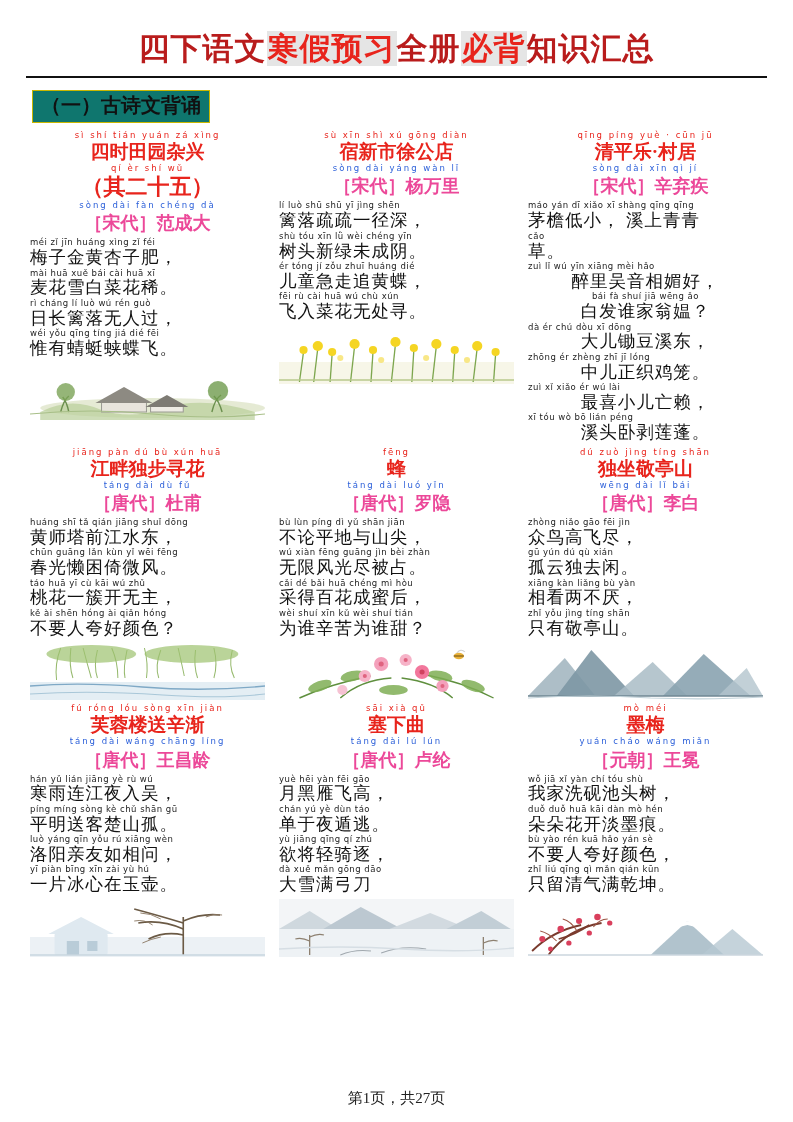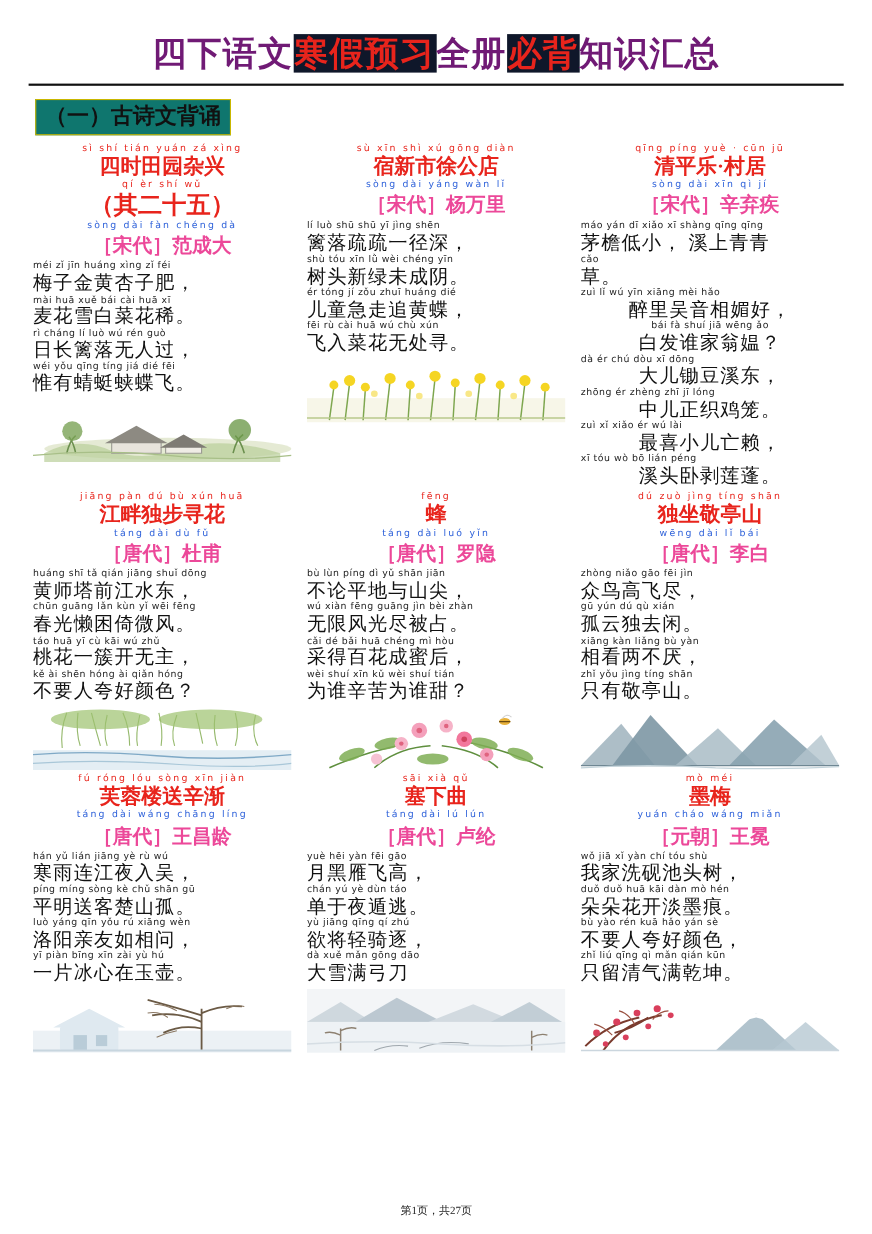--- a/index.html
+++ b/index.html
@@ -25,22 +25,22 @@
     padding-bottom: 6px;
     margin-bottom: 10px;
   }
   .title {
     font-size: 31px;
     font-weight: bold;
     letter-spacing: 1px;
     white-space: nowrap;
     font-family: "Liberation Serif", serif;
   }
-  .title .hl-yellow { background: #0f172a; color: #e8241c; padding: 0 1px; }
-  .title .plain { color: #701a75; }
+  .title .hl-yellow { background: #e5e5e5; color: #e8241c; padding: 0 1px; }
+  .title .plain { color: #b91c1c; }
 
   .section-tag {
     display: inline-block;
     background: #0f766e;
     border: 1px solid #c9b700;
     font-size: 20px;
     font-weight: bold;
     padding: 1px 8px 3px 8px;
     margin: 2px 0 6px 6px;
   }
@@ -119,21 +119,21 @@
   }
 
   
   .art { width: 100%; height: 58px; margin-top: 3px; }
   .art svg { display:block; width:100%; height:100%; }
 
   .footer {
     position: absolute;
     bottom: 14px; left: 0; right: 0;
     text-align: center;
-    font-size: 10px;
+    font-size: 15px;
     color: #222;
     font-family: "Liberation Serif", serif;
   }
 </style>
 </head>
 <body>
 
 <div class="page">
 
   <div class="title-wrap">

